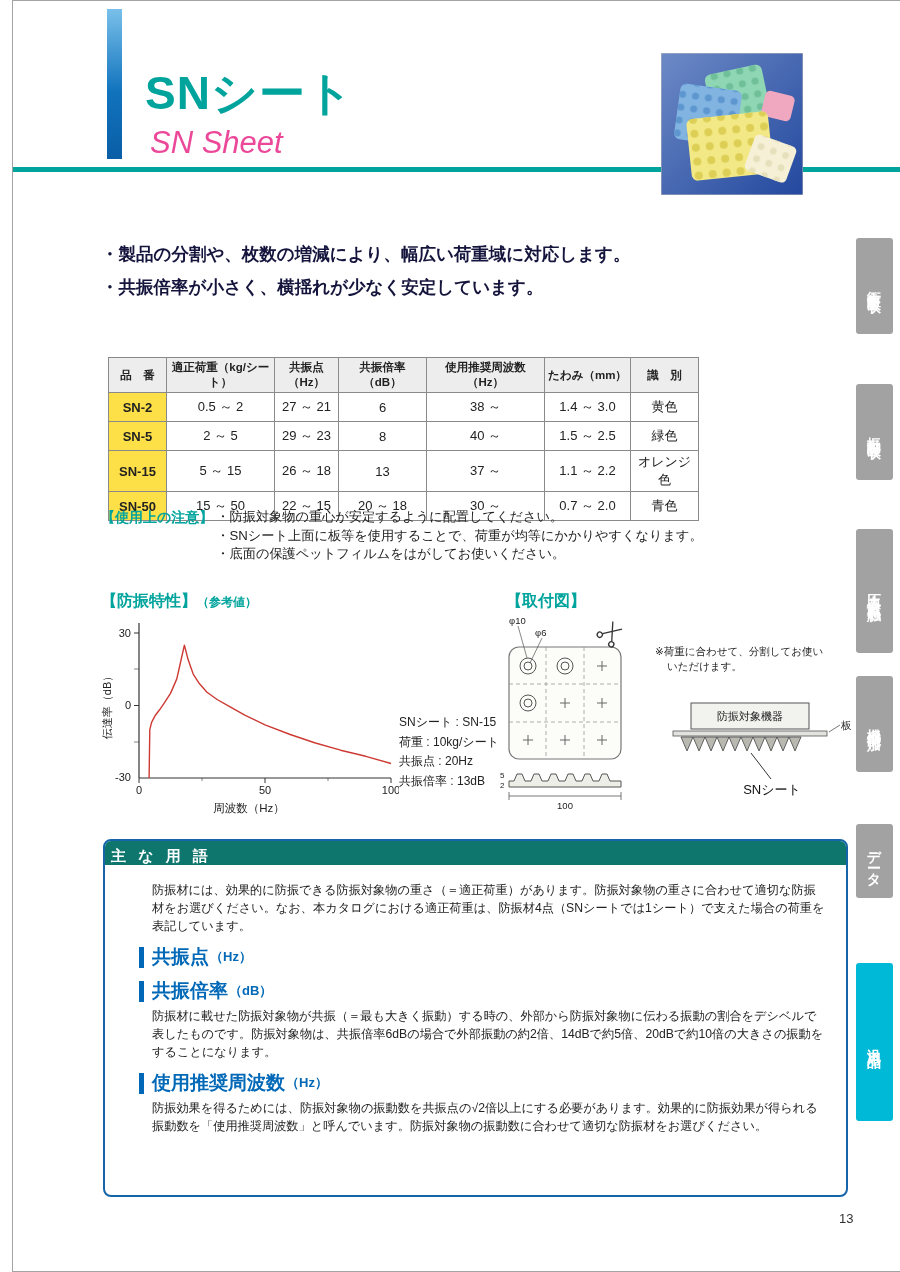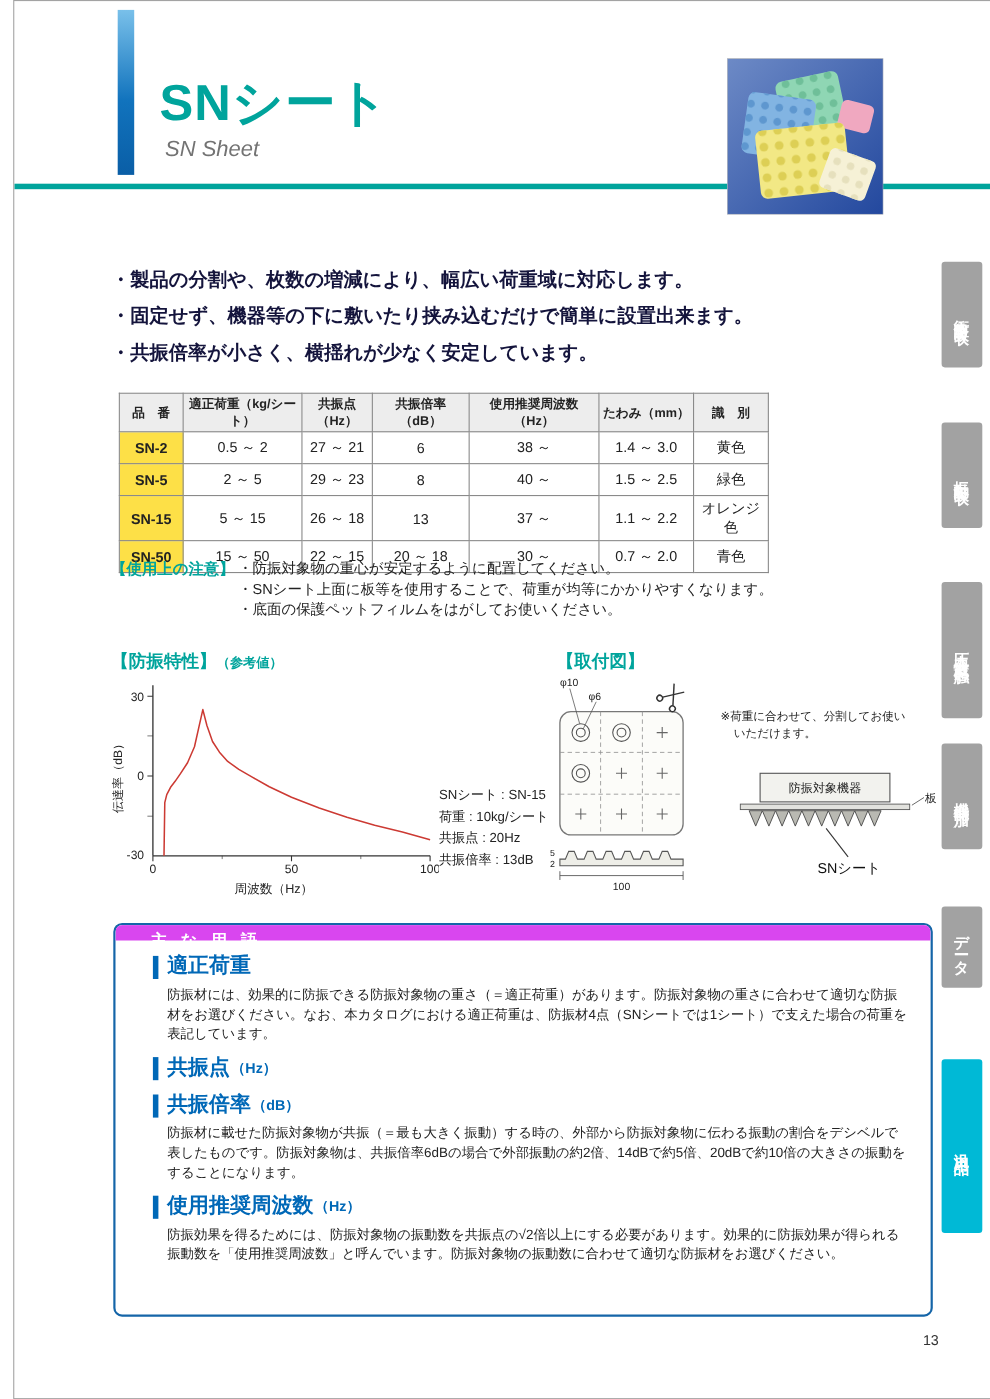--- a/index.html
+++ b/index.html
@@ -8,21 +8,21 @@
     width:900px; height:1272px;
     font-family:"Liberation Sans","DejaVu Sans",sans-serif;
     color:#222;
   }
   .page { position:relative; width:900px; height:1272px; background:#fff; border:1px solid #a3a3a3; overflow:hidden;margin-left:12px; }
 
   
   .accent-bar { position:absolute; left:94px; top:8px; width:15px; height:150px;
     background:linear-gradient(180deg,#79c0ea 0%,#1173bd 55%,#0a5ea6 100%); }
   .page-title { position:absolute; left:132px; top:68px; font-size:46px; font-weight:bold; color:#00a49c; letter-spacing:1px; line-height:1.05; }
-  .page-subtitle { position:absolute; left:137px; top:124px; font-size:20px; font-style:italic; color:#737373; }
+  .page-subtitle { position:absolute; left:137px; top:124px; font-size:31px; font-style:italic; color:#ec4899; }
   .header-rule { position:absolute; left:0; top:166px; width:900px; height:5px; background:#00a49c; }
   .product-photo { position:absolute; left:648px; top:52px; width:142px; height:142px; }
 
   
   .features { position:absolute; left:88px; top:237px; width:700px; display:flex; }
   .features-label { color:#00a49c; font-weight:bold; font-size:17px; flex-shrink:0; padding-top:5px; margin-right:2px; }
   .feature-item { font-size:17.5px; font-weight:bold; color:#14143c; line-height:33px; }
 
   
   .spec-table { position:absolute; left:95px; top:356px; border-collapse:collapse; }
@@ -55,22 +55,22 @@
   .tab1 { top:237px; height:96px; }
   .tab2 { top:383px; height:96px; }
   .tab3 { top:528px; height:124px; }
   .tab4 { top:675px; height:96px; }
   .tab5 { top:823px; height:74px; }
   .tab6 { top:962px; height:158px; }
 
   
   .glossary { position:absolute; left:90px; top:838px; width:745px; height:358px;
     border:2px solid #1565a8; border-radius:8px; overflow:hidden; background:#fff; }
-  .glossary-header { height:14px; background:#d946ef; color:#fff; font-size:15px; font-weight:bold;
-    letter-spacing:4px; line-height:30px; padding-left:32px; }
+  .glossary-header { height:24px; background:#0f766e; color:#fff; font-size:15px; font-weight:bold;
+    letter-spacing:4px; line-height:30px; padding-left:6px; }
   .glossary-body { padding:12px 24px 0 34px; }
   .term { margin-bottom:10px; }
   .term-heading { display:flex; align-items:center; }
   .term-bar { width:5px; height:21px; background:#0068b7; margin-right:8px; flex-shrink:0; }
   .term-name { font-size:19px; font-weight:bold; color:#0068b7; line-height:24px; }
   .term-unit { font-size:13px; font-weight:bold; color:#0068b7; margin-left:1px; }
   .term-desc { margin:4px 0 0 13px; font-size:12.2px; line-height:18px; color:#222; width:676px; }
 
   .page-number { position:absolute; left:826px; top:1210px; font-size:13px; color:#333; }
 </style>
@@ -121,21 +121,20 @@
       <g transform="rotate(20 108 104)">
         <rect x="88" y="86" width="44" height="38" rx="5" fill="#f6f1d6"></rect>
         <rect x="88" y="86" width="44" height="38" rx="5" fill="url(#dW)"></rect>
       </g>
     </svg>
   </div>
 
   <div class="features">
     <div>
       <div class="feature-item">・製品の分割や、枚数の増減により、幅広い荷重域に対応します。</div>
-      <div class="feature-item">・固定せず、機器等の下に敷いたり挟み込むだけで簡単に設置出来ます。</div>
       <div class="feature-item">・共振倍率が小さく、横揺れが少なく安定しています。</div>
     </div>
   </div>
 
   <table class="spec-table">
     <colgroup>
       <col style="width:58px">
         <col style="width:108px">
         <col style="width:64px">
         <col style="width:88px">
@@ -327,25 +326,20 @@
   <div class="side-tab tab3">圧力分散感触</div>
   <div class="side-tab tab4">機能付加</div>
   <div class="side-tab tab5">データ</div>
   <div class="side-tab tab6 active">汎用品</div>
 
   <div class="glossary">
     <div class="glossary-header">主 な 用 語</div>
     <div class="glossary-body">
 
       <div class="term">
-        <div class="term-heading">
-          <span class="term-bar"></span>
-          <span class="term-name">適正荷重</span>
-          <span class="term-unit"></span>
-        </div>
         <div class="term-desc">防振材には、効果的に防振できる防振対象物の重さ（＝適正荷重）があります。防振対象物の重さに合わせて適切な防振材をお選びください。なお、本カタログにおける適正荷重は、防振材4点（SNシートでは1シート）で支えた場合の荷重を表記しています。</div>
       </div>
 
       <div class="term">
         <div class="term-heading">
           <span class="term-bar"></span>
           <span class="term-name">共振点</span>
           <span class="term-unit">（Hz）</span>
         </div>
       </div>

